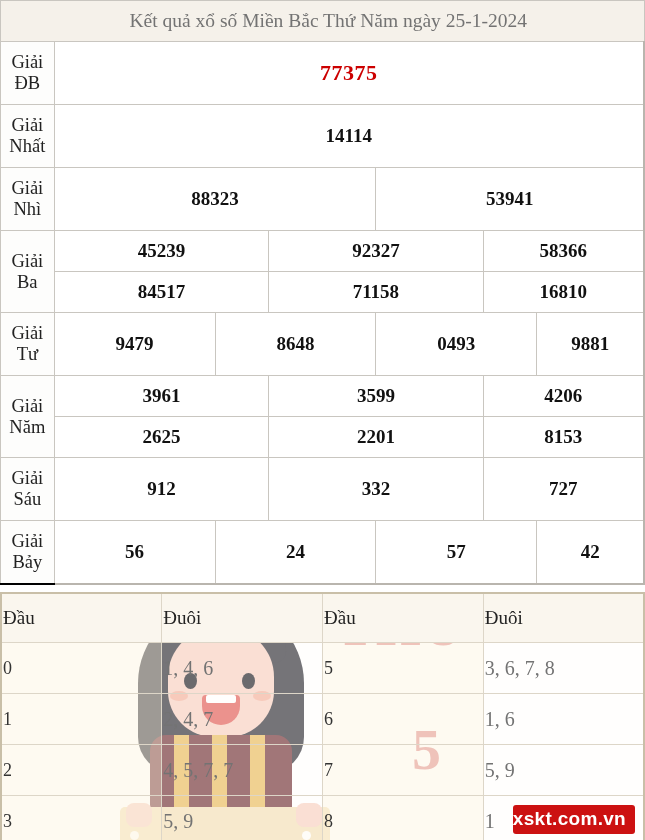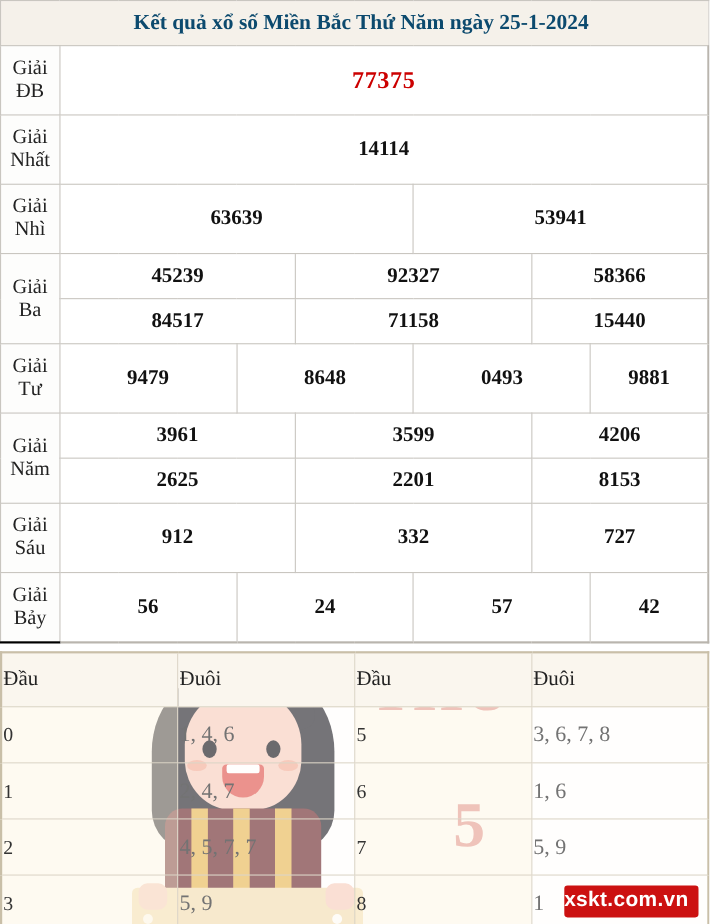--- a/index.html
+++ b/index.html
@@ -29,24 +29,24 @@
   }
   .result-table td, .result-table th {
     border: 1px solid #c9c6c0;
     text-align: center;
     vertical-align: middle;
     font-family: "Liberation Serif", serif;
   }
   .title-cell {
     background: #f5f1ea;
     font-size: 19.5px;
-    font-weight: bold;
+    font-weight: normal;
     text-align: left;
     padding: 9px 0 9px 12px;
-    color: #0c4a6e;
+    color: #737373;
     border-top: 2px solid #b9b5ae;
     border-left: 2px solid #b9b5ae;
     border-right: 2px solid #b9b5ae;
   }
   .label-cell {
     width: 203px;
     font-size: 18.5px;
     color: #222;
     padding: 10px 4px;
     background: #fdfdfc;
@@ -193,34 +193,34 @@
         <td class="num-cell special last" colspan="11">77375</td>
       </tr>
 
       <tr>
         <td class="label-cell">Giải Nhất</td>
         <td class="num-cell last" colspan="11">14114</td>
       </tr>
 
       <tr>
         <td class="label-cell">Giải Nhì</td>
-        <td class="num-cell" colspan="6">63639</td>
+        <td class="num-cell" colspan="6">88323</td>
         <td class="num-cell last" colspan="5">53941</td>
       </tr>
 
       <tr>
         <td class="label-cell" rowspan="2">Giải Ba</td>
         <td class="num-cell" colspan="4">45239</td>
         <td class="num-cell" colspan="4">92327</td>
         <td class="num-cell last" colspan="3">58366</td>
       </tr>
       <tr>
         <td class="num-cell" colspan="4">84517</td>
         <td class="num-cell" colspan="4">71158</td>
-        <td class="num-cell last" colspan="3">15440</td>
+        <td class="num-cell last" colspan="3">16810</td>
       </tr>
 
       <tr>
         <td class="label-cell">Giải Tư</td>
         <td class="num-cell" colspan="3">9479</td>
         <td class="num-cell" colspan="3">8648</td>
         <td class="num-cell" colspan="3">0493</td>
         <td class="num-cell last" colspan="2">9881</td>
       </tr>
 

